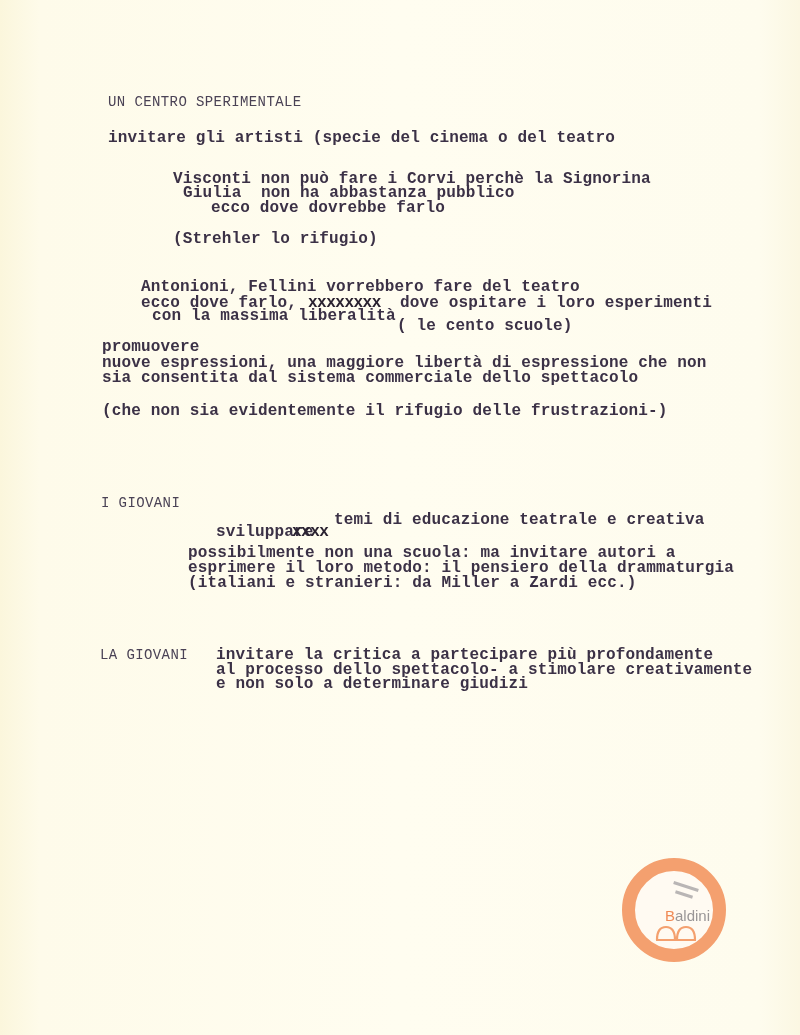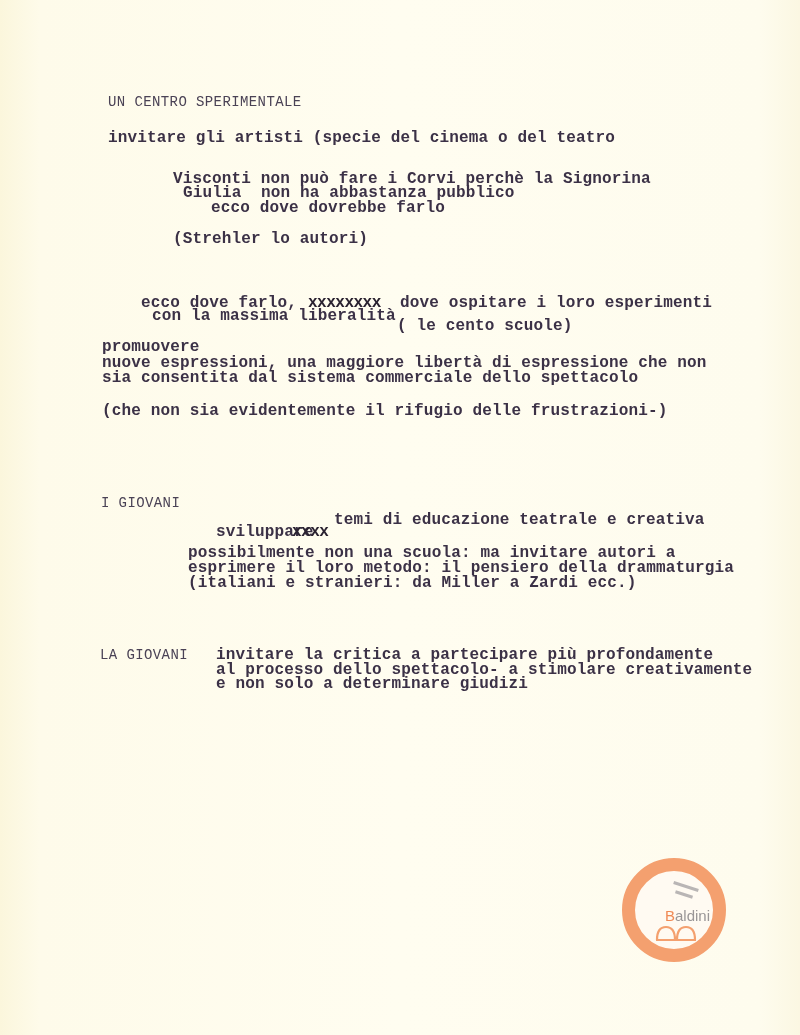--- a/index.html
+++ b/index.html
@@ -46,22 +46,23 @@
 <body>
 
 <div class="page">
 
   <div class="line heading" style="left:108px; top:95px;">UN CENTRO SPERIMENTALE</div>
   <div class="line" style="left:108px; top:131px;">invitare gli artisti (specie del cinema o del teatro</div>
 
   <div class="line" style="left:173px; top:172px;">Visconti non può fare i Corvi perchè la Signorina</div>
   <div class="line" style="left:183px; top:186px;">Giulia  non ha abbastanza pubblico</div>
   <div class="line" style="left:211px; top:201px;">ecco dove dovrebbe farlo</div>
-  <div class="line" style="left:173px; top:232px;">(Strehler lo autori)</div>
+  <div class="line" style="left:173px; top:232px;">(Strehler lo rifugio)</div>
 
+  <div class="line" style="left:141px; top:280px;">Antonioni, Fellini vorrebbero fare del teatro</div>
   <div class="line" style="left:141px; top:296px;">ecco dove farlo,</div>
   <div class="line strike" style="left:308px; top:296px;">xxxxxxxx</div>
   <div class="line" style="left:400px; top:296px;">dove ospitare i loro esperimenti</div>
   <div class="line" style="left:152px; top:309px;">con la massima liberalità</div>
   <div class="line" style="left:397px; top:319px;">( le cento scuole)</div>
 
   <div class="line" style="left:102px; top:340px;">promuovere</div>
   <div class="line" style="left:102px; top:356px;">nuove espressioni, una maggiore libertà di espressione che non</div>
   <div class="line" style="left:102px; top:371px;">sia consentita dal sistema commerciale dello spettacolo</div>
   <div class="line" style="left:102px; top:404px;">(che non sia evidentemente il rifugio delle frustrazioni-)</div>

